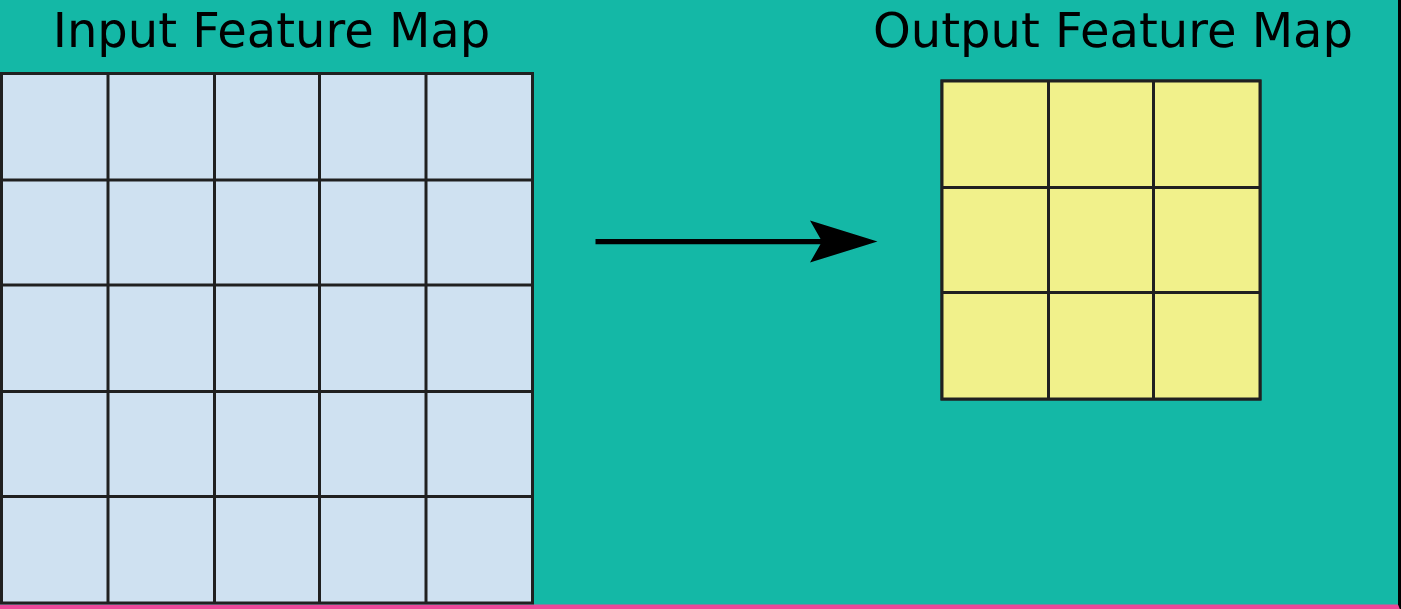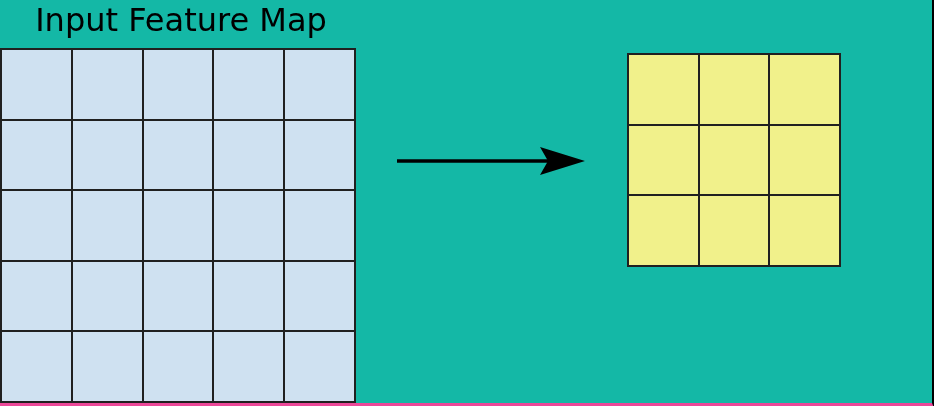--- a/index.html
+++ b/index.html
@@ -52,20 +52,21 @@
     height: 44px;
   }
 </style>
 </head>
 <body>
 
 <div class="canvas">
 
   <div class="map-title input">Input Feature Map</div>
 
+  <div class="map-title output">Output Feature Map</div>
 
   <div class="feature-grid input" style="display: grid; grid-template-columns: repeat(5, 1fr); grid-template-rows: repeat(5, 1fr); gap: 2px; background: rgb(32, 32, 32); border: 2px solid rgb(32, 32, 32);">
       <div style="background: rgb(207, 225, 241);"></div>
       <div style="background: rgb(207, 225, 241);"></div>
       <div style="background: rgb(207, 225, 241);"></div>
       <div style="background: rgb(207, 225, 241);"></div>
       <div style="background: rgb(207, 225, 241);"></div>
       <div style="background: rgb(207, 225, 241);"></div>
       <div style="background: rgb(207, 225, 241);"></div>
       <div style="background: rgb(207, 225, 241);"></div>

